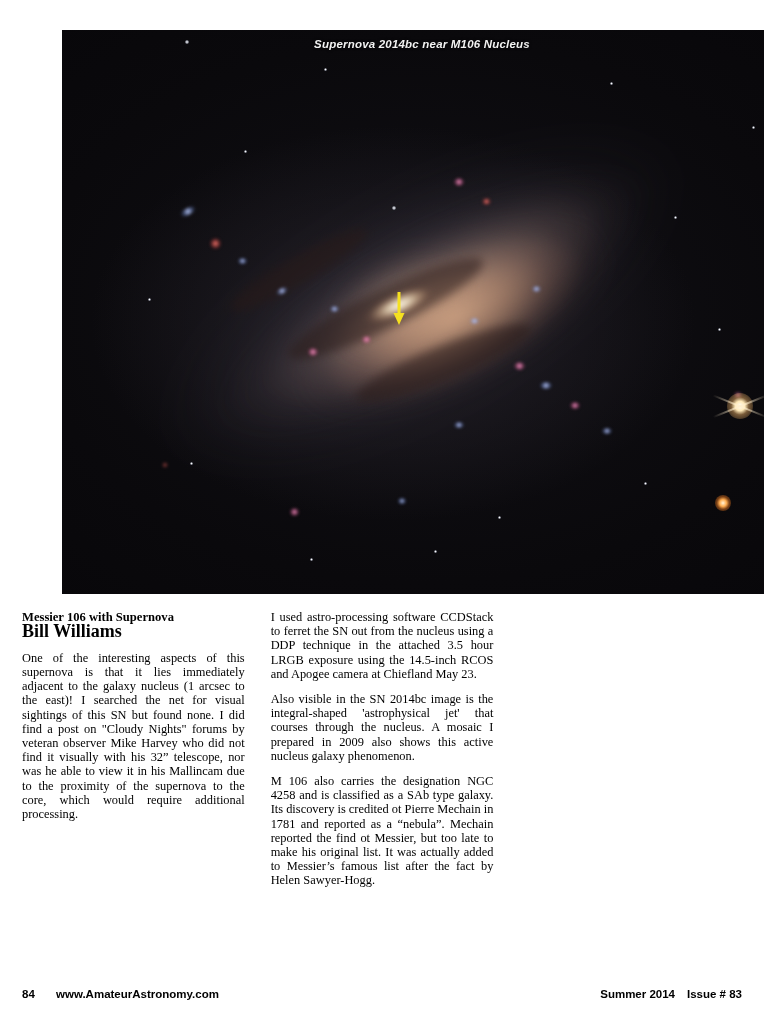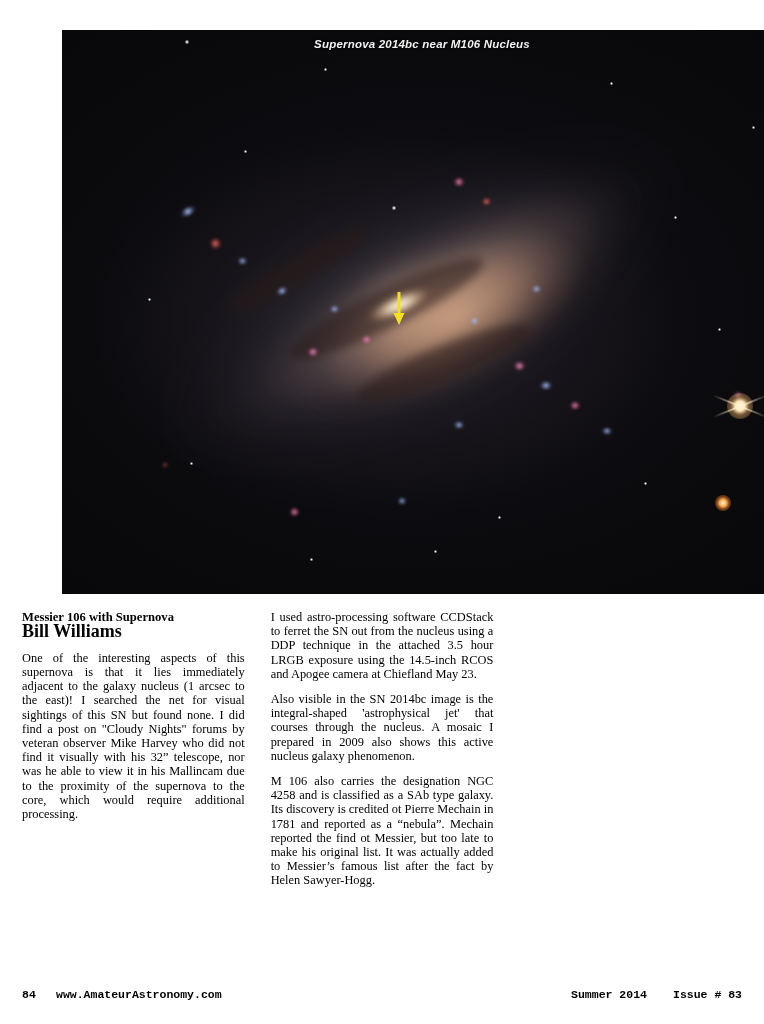--- a/index.html
+++ b/index.html
@@ -224,28 +224,28 @@
   .col p.tight { margin-bottom: 0; }
 
   
   .footer {
     position: absolute;
     left: 22px;
     top: 988px;
     width: 720px;
     display: flex;
     align-items: flex-end;
-    font-family: Liberation Mono, monospace;
+    font-family: Liberation Sans, sans-serif;
     font-weight: bold;
     font-size: 11.5px;
   }
   .footer .page-no { width: 34px; }
   .footer .site { flex: 0 0 auto; }
   .footer .spacer { flex: 1 1 auto; }
-  .footer .season { margin-right: 26px; }
+  .footer .season { margin-right: 12px; }
 </style>
 </head>
 <body>
 
 <figure class="photo-figure">
   <div class="sky"></div>
   <div class="halo"></div>
   <div class="disc"></div>
   <div class="coreglow"></div>
   <div class="dust"></div>

